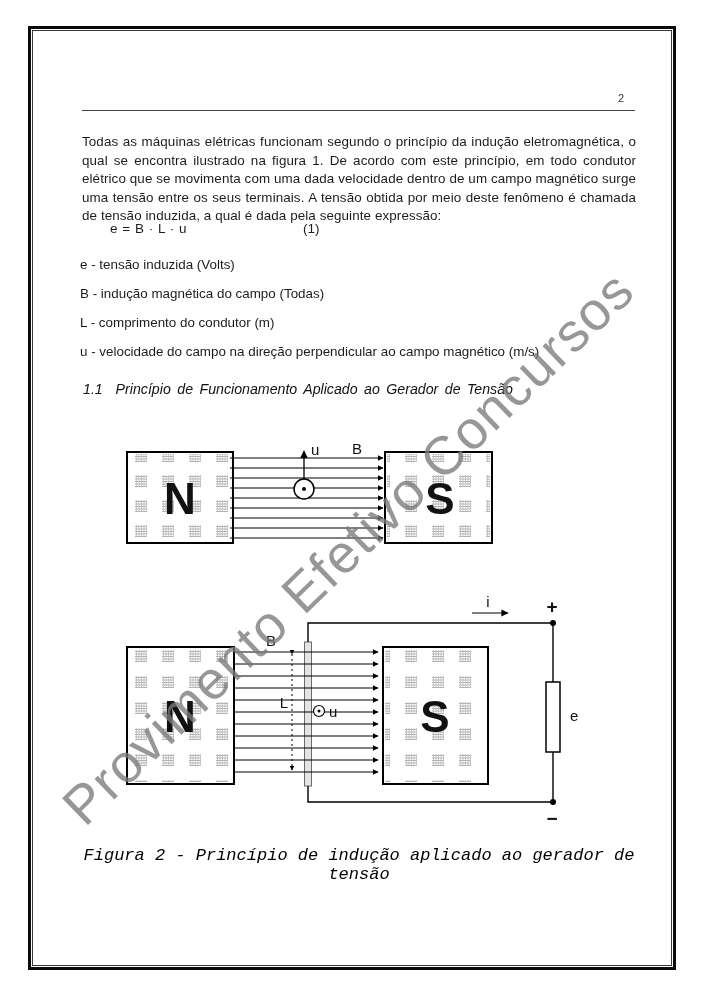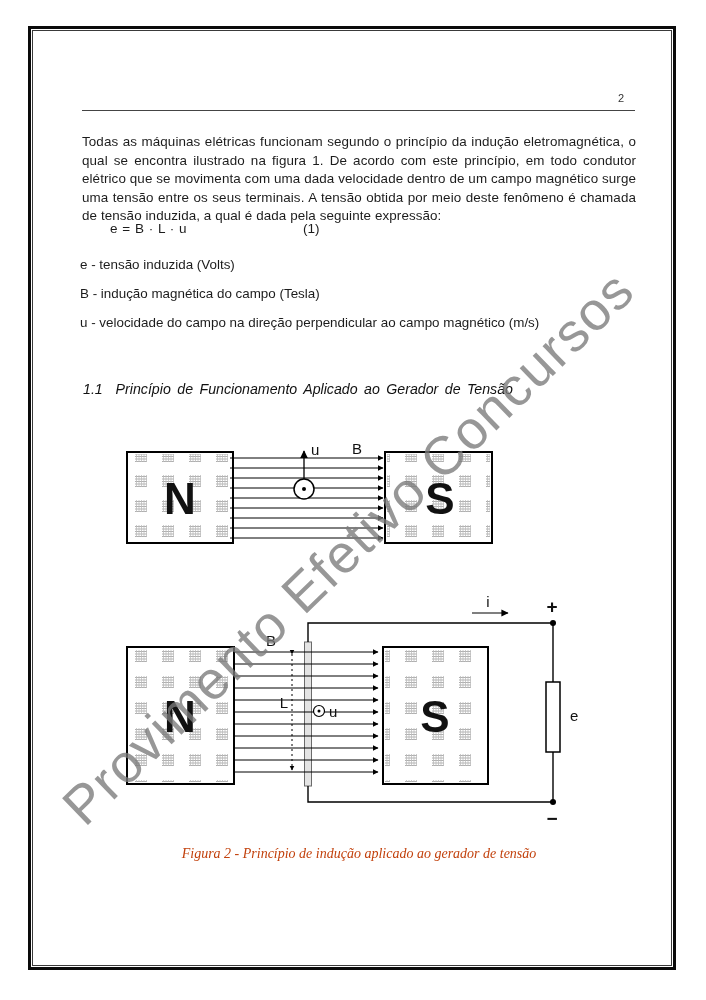--- a/index.html
+++ b/index.html
@@ -12,21 +12,21 @@
   .paragraph{position:absolute;left:82px;top:121px;width:554px;font-size:13.4px;line-height:18.6px;
              text-align:justify;letter-spacing:.1px;margin-top:12px;}
   .equation-row{position:absolute;left:110px;top:221px;width:400px;font-size:13.5px;}
   .equation{letter-spacing:.5px;}
   .equation-number{position:absolute;left:193px;top:0;}
   .definitions{position:absolute;left:80px;top:256px;width:554px;font-size:13.4px;}
   .definitions .def-item{margin:0 0 11px 0;line-height:18px;}
   .section-heading{position:absolute;left:83px;top:381px;width:554px;font-size:14.2px;font-weight:normal;
                    font-style:italic;word-spacing:2.5px;white-space:pre-wrap;color:#111;}
   .figure-caption{position:absolute;left:82px;top:846px;width:554px;text-align:center;
-                  font-family:Liberation Serif, serif;font-style:italic;font-size:14px;color:#c2410c;}
+                  font-family:Liberation Mono, monospace;font-style:italic;font-size:17px;color:#000000;}
   .fig{position:absolute;}
   #fig1{left:110px;top:435px;}
   #fig2{left:110px;top:592px;}
   svg text{font-family:"Liberation Sans",sans-serif;fill:#111;}
   .pole-letter{font-size:44px;font-weight:bold;}
   .small-label{font-size:15px;}
   .sign-label{font-size:19px;font-weight:bold;}
   .watermark{position:absolute;left:50px;top:792px;transform:rotate(-44deg);transform-origin:0 0;
              font-size:54px;letter-spacing:1.5px;color:rgba(122,122,122,0.78);white-space:nowrap;
              z-index:10;pointer-events:none;}
@@ -43,21 +43,22 @@
 
   <div class="paragraph">Todas as máquinas elétricas funcionam segundo o princípio da indução eletromagnética, o qual se encontra ilustrado na figura 1. De acordo com este princípio, em todo condutor elétrico que se movimenta com uma dada velocidade dentro de um campo magnético surge uma tensão entre os seus terminais. A tensão obtida por meio deste fenômeno é chamada de tensão induzida, a qual é dada pela seguinte expressão:</div>
 
   <div class="equation-row">
     <span class="equation">e = B · L · u</span>
     <span class="equation-number">(1)</span>
   </div>
 
   <div class="definitions">
     <div class="def-item">e - tensão induzida (Volts)</div>
-    <div class="def-item">B - indução magnética do campo (Tesla)</div>
+    <div class="def-item">B - indução magnética do campo (Todas)</div>
+    <div class="def-item">L - comprimento do condutor (m)</div>
     <div class="def-item">u - velocidade do campo na direção perpendicular ao campo magnético (m/s)</div>
   </div>
 
   <div class="section-heading">1.1  Princípio de Funcionamento Aplicado ao Gerador de Tensão</div>
 
   <svg id="fig1" class="fig" width="400" height="125" viewBox="110 435 400 125">
     <defs>
       <pattern id="hp1" width="27" height="25" patternUnits="userSpaceOnUse">
         <g stroke="#9a9a9a" stroke-width="0.8">
           <path d="M0 1.5H12 M0 4H12 M0 6.5H12 M0 9H12 M0 11.5H12"></path>

